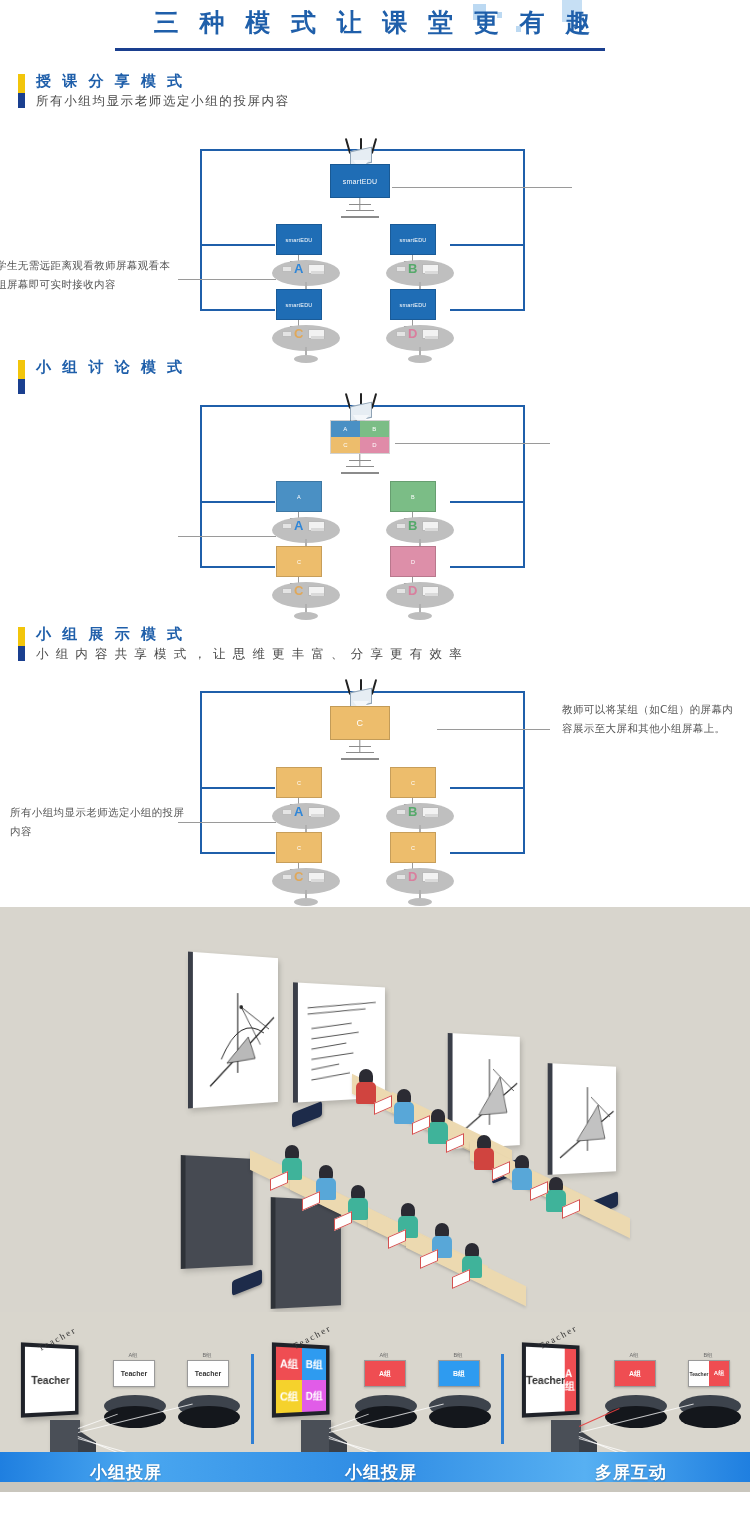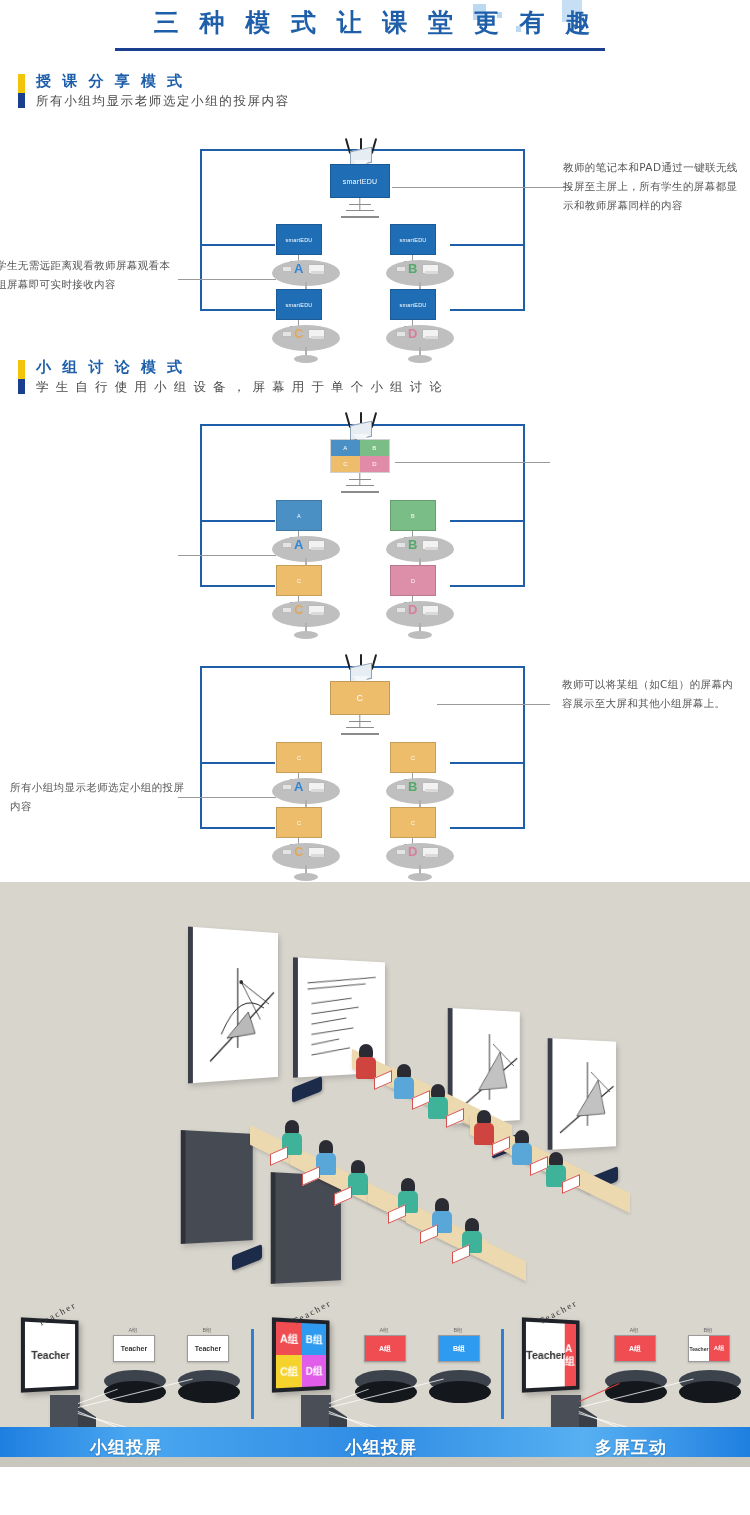--- a/index.html
+++ b/index.html
@@ -295,31 +295,29 @@
           <div class="pfoot"></div>
         <div class="table"></div>
           <div class="pad"></div>
           <div class="lap"></div>
         <div class="glyph" style="color:#d97f9e;">D</div>
         <div class="tleg"></div>
           <div class="tbase"></div>
       </div>
 
       <div class="callout-line" style="left:392px; top:71px; width:180px;"></div>
-      <div class="anno right" style="left:563px; top:42px;">教师的笔记本和PAD通过一键联无线投屏至主屏上，所有学生的屏幕都显示和教师屏幕同样的内容</div>
       <div class="callout-line" style="left:178px; top:163px; width:98px;"></div>
       <div class="anno left" style="left:-4px; top:140px;">学生无需远距离观看教师屏幕观看本组屏幕即可实时接收内容</div>
     </div>
   </div>
 
   <div>
     <div class="sec-head">
       <div class="sec-bar"></div>
       <div class="sec-title">小 组 讨 论 模 式</div>
-      <div class="sec-sub">学 生 自 行 使 用 小 组 设 备 ， 屏 幕 用 于 单 个 小 组 讨 论</div>
     </div>
 
     <div class="diagram">
       <div class="seg h" style="left:200px; top:22px; width:325px;"></div>
       <div class="seg v" style="left:200px; top:22px; height:162px;"></div>
       <div class="seg v" style="left:523px; top:22px; height:162px;"></div>
       <div class="seg h" style="left:200px; top:118px; width:75px;"></div>
       <div class="seg h" style="left:200px; top:183px; width:75px;"></div>
       <div class="seg h" style="left:450px; top:118px; width:75px;"></div>
       <div class="seg h" style="left:450px; top:183px; width:75px;"></div>
@@ -391,20 +389,25 @@
         <div class="tleg"></div>
           <div class="tbase"></div>
       </div>
 
       <div class="callout-line" style="left:395px; top:60px; width:155px;"></div>
       <div class="callout-line" style="left:178px; top:153px; width:98px;"></div>
     </div>
   </div>
 
   <div>
+    <div class="sec-head">
+      <div class="sec-bar"></div>
+      <div class="sec-title">小 组 展 示 模 式</div>
+      <div class="sec-sub">小 组 内 容 共 享 模 式 ， 让 思 维 更 丰 富 、 分 享 更 有 效 率</div>
+    </div>
 
     <div class="diagram d3">
       <div class="seg h" style="left:200px; top:22px; width:325px;"></div>
       <div class="seg v" style="left:200px; top:22px; height:162px;"></div>
       <div class="seg v" style="left:523px; top:22px; height:162px;"></div>
       <div class="seg h" style="left:200px; top:118px; width:75px;"></div>
       <div class="seg h" style="left:200px; top:183px; width:75px;"></div>
       <div class="seg h" style="left:450px; top:118px; width:75px;"></div>
       <div class="seg h" style="left:450px; top:183px; width:75px;"></div>
 

